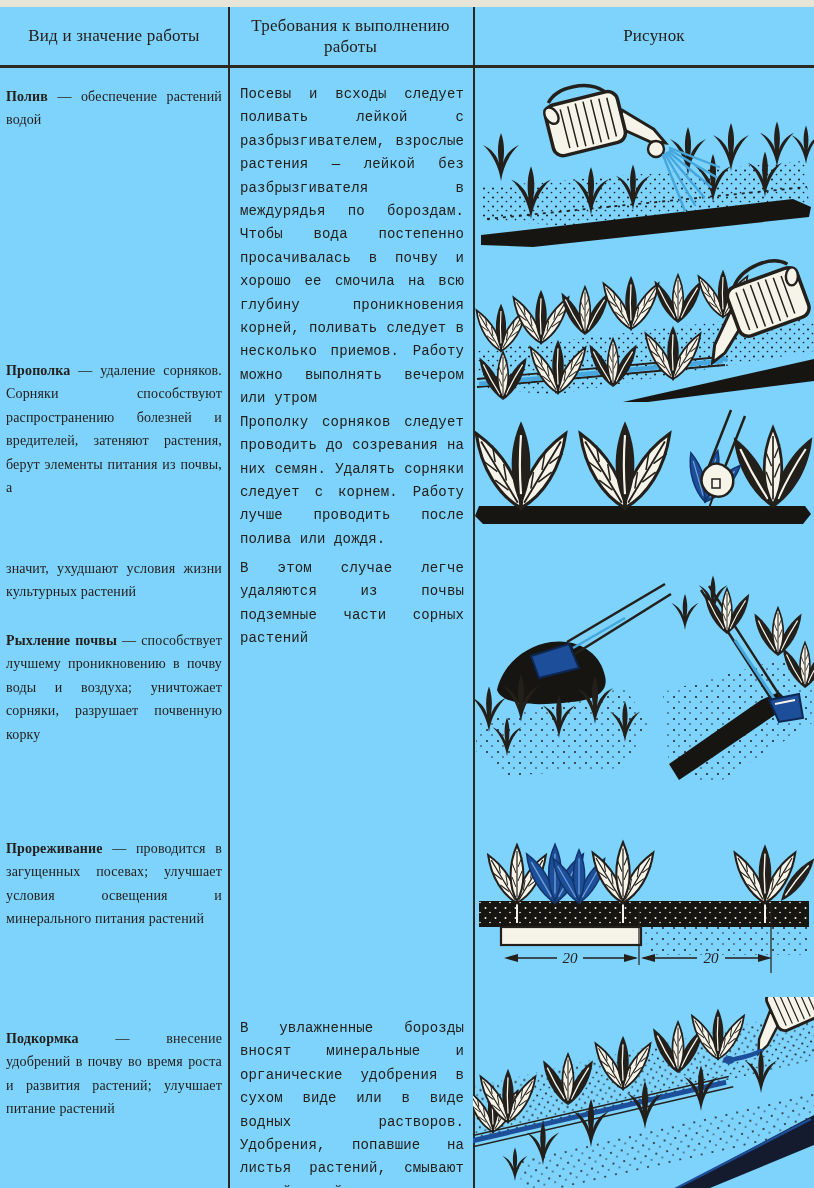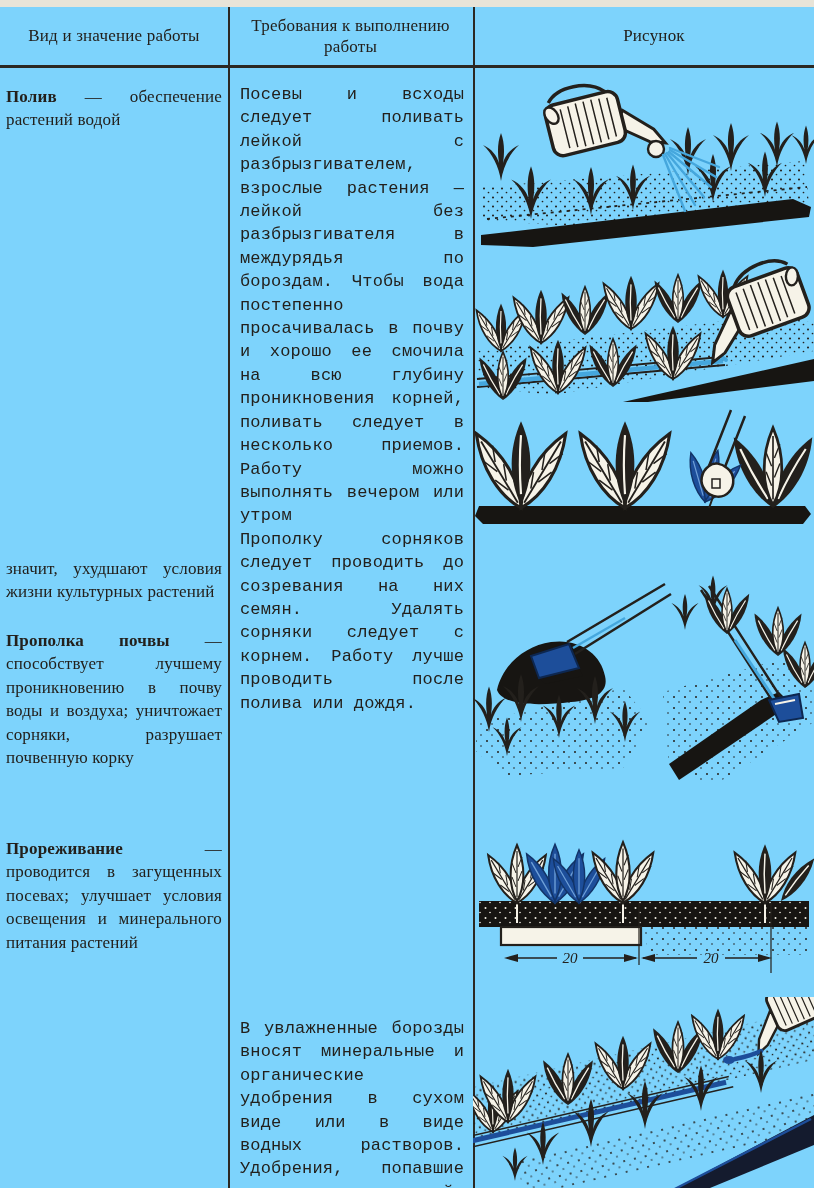--- a/index.html
+++ b/index.html
@@ -8,21 +8,21 @@
     background:#7dd3fc;overflow:hidden;
     font-family:"Liberation Serif","DejaVu Serif",serif;color:#23201c;
   }
   .vline{position:absolute;top:0;bottom:0;width:2px;background:#2b2822;}
   .hrule{position:absolute;left:0;right:0;top:58px;height:3px;background:#2b2822;}
   .hdr{
     position:absolute;top:0;height:58px;display:flex;align-items:center;justify-content:center;
     text-align:center;font-size:17px;line-height:1.25;letter-spacing:.2px;
   }
   .cell-text{
-    position:absolute;text-align:justify;font-size:17px;line-height:23.4px;letter-spacing:.15px;
+    position:absolute;text-align:justify;font-size:14px;line-height:23.4px;letter-spacing:.15px;
   }
   .cell-text p{margin:0;}
   .col1{left:6px;width:216px;}
   .col2{left:240px;width:224px;font-family:Liberation Mono, monospace;}
   .term{font-weight:bold;}
   .fig{position:absolute;left:473px;width:400px;}
   .fig svg{display:block;}
   .dim-label{font:italic 15px "Liberation Serif",serif;fill:#23201c;}
 </style>
 </head>
@@ -95,35 +95,46 @@
   <div class="hrule"></div>
 
   <div class="hdr" style="left:0;width:228px">Вид и значение работы</div>
   <div class="hdr" style="left:228px;width:245px;padding:0 12px;box-sizing:border-box">Требования к выполнению работы</div>
   <div class="hdr" style="left:473px;width:362px">Рисунок</div>
 
   <div class="cell-text col1" style="top:78px">
     <b class="term">Полив</b>
     <span>— обеспечение растений водой</span>
   </div>
+  <div class="cell-text col1" style="top:352px">
+    <b class="term">Прополка</b>
+    <span>— удаление сорняков. Сорняки способствуют распространению болезней и вредителей, затеняют растения, берут элементы питания из почвы, а</span>
+  </div>
   <div class="cell-text col1" style="top:550px">
     <span>значит, ухудшают условия жизни культурных растений</span>
   </div>
   <div class="cell-text col1" style="top:622px">
-    <b class="term">Прополка почвы</b>
+    <b class="term">Рыхление почвы</b>
     <span>— способствует лучшему проникновению в почву воды и воздуха; уничтожает сорняки, разрушает почвенную корку</span>
   </div>
   <div class="cell-text col1" style="top:830px">
     <b class="term">Прореживание</b>
     <span>— проводится в загущенных посевах; улучшает условия освещения и минерального питания растений</span>
   </div>
+  <div class="cell-text col1" style="top:1020px">
+    <b class="term">Подкормка</b>
+    <span>— внесение удобрений в почву во время роста и развития растений; улучшает питание растений</span>
+  </div>
 
   <div class="cell-text col2" style="top:76px">
     <p>Посевы и всходы следует поливать лейкой с разбрызгивателем, взрослые растения — лейкой без разбрызгивателя в междурядья по бороздам. Чтобы вода постепенно просачивалась в почву и хорошо ее смочила на всю глубину проникновения корней, поливать следует в несколько приемов. Работу можно выполнять вечером или утром</p>
     <p>Прополку сорняков следует проводить до созревания на них семян. Удалять сорняки следует с корнем. Работу лучше проводить после полива или дождя.</p>
+  </div>
+  <div class="cell-text col2" style="top:550px">
+    <p>В этом случае легче удаляются из почвы подземные части сорных растений</p>
   </div>
   <div class="cell-text col2" style="top:1010px">
     <p>В увлажненные борозды вносят минеральные и органические удобрения в сухом виде или в виде водных растворов. Удобрения, попавшие на листья растений, смывают чистой водой</p>
   </div>
 
   <div class="fig" style="top:62px">
     <svg width="341" height="186" viewBox="0 0 341 186">
       <polygon points="8,118 332,92 336,136 120,158 10,152" fill="url(#dots)"></polygon>
       <path d="M14 150 L334 118" stroke="#23201c" stroke-width="1.8" stroke-dasharray="3 5" fill="none"></path>
       <polygon points="8,166 320,130 338,138 336,148 60,178 8,176" fill="#171512"></polygon>

